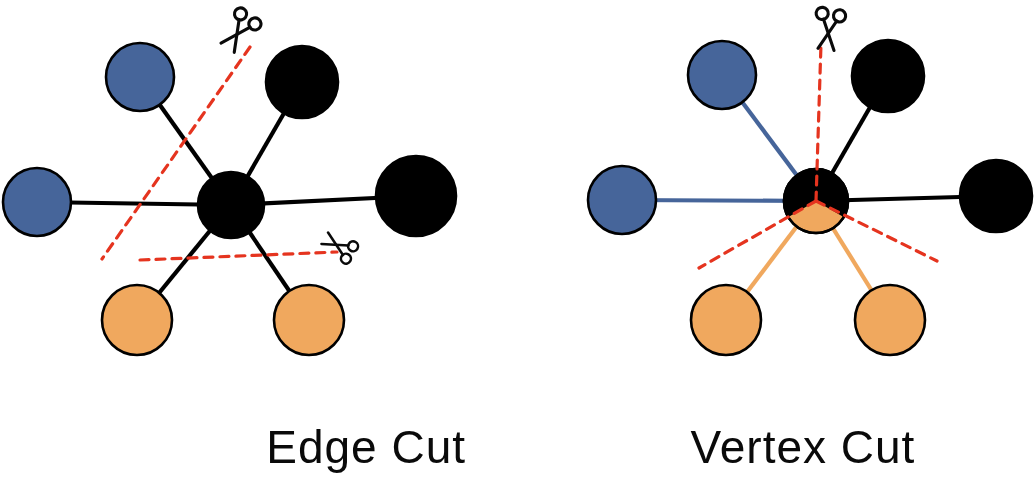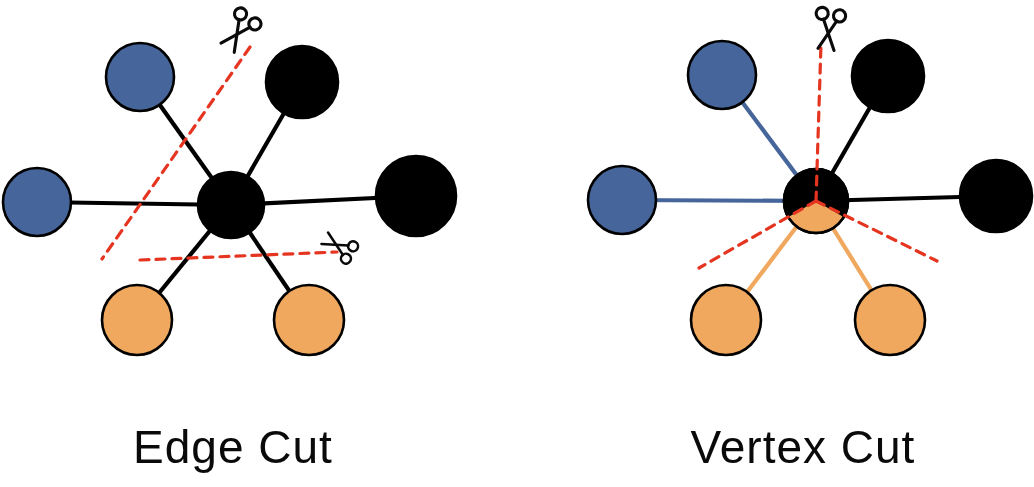--- a/index.html
+++ b/index.html
@@ -24,21 +24,21 @@
     position: absolute;
     top: 420px;
     width: 466px;
     text-align: center;
     font-size: 46px;
     font-weight: 300;
     letter-spacing: 1px;
     color: #0a0a0a;
     font-family: "Liberation Sans", sans-serif;
   }
-  .caption.left  { left: 0; }
+  .caption.left  { left: 0; text-align: right; }
   .caption.right { left: 570px; }
 </style>
 </head>
 <body>
 
 <div class="figure">
   <svg id="diagram" width="1034" height="487" viewBox="0 0 1034 487">
       <line x1="231" y1="205" x2="140" y2="77" stroke="#000000" stroke-width="4.2"></line>
       <line x1="231" y1="205" x2="302" y2="82" stroke="#000000" stroke-width="4.2"></line>
       <line x1="231" y1="205" x2="37" y2="202" stroke="#000000" stroke-width="4.2"></line>

